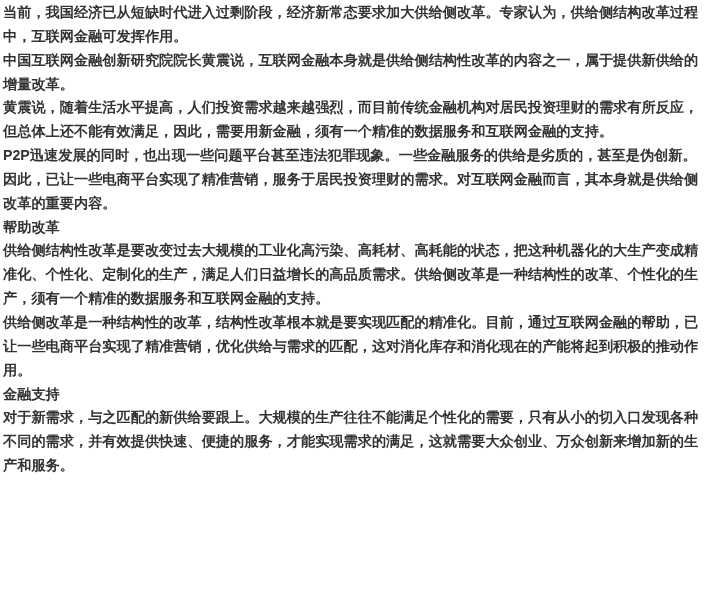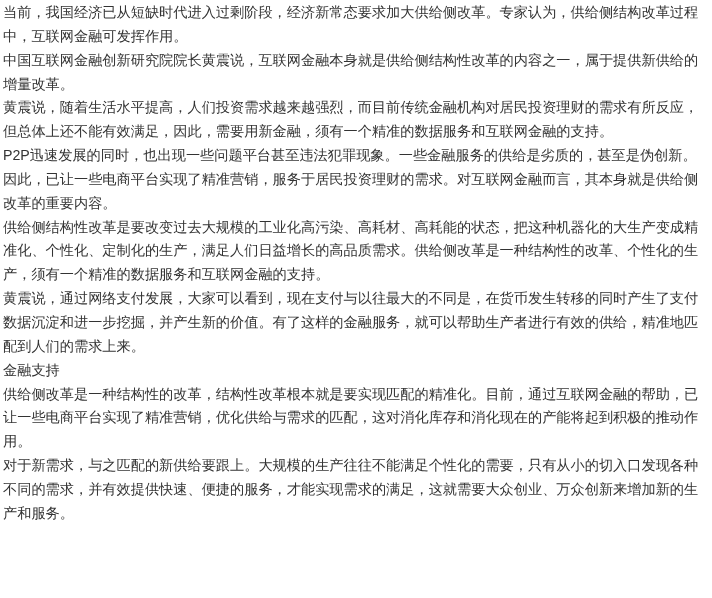--- a/index.html
+++ b/index.html
@@ -20,30 +20,30 @@
     font-size: 14.2px;
     line-height: 23.85px;
     color: #333333;
     letter-spacing: 0;
   }
   .block {
     margin: 0;
     padding: 0;
     text-align: left;
     word-break: break-all;
-    font-weight: normal;
+    font-weight: bold;
     font-size: inherit;
   }
 </style>
 </head>
 <body style="background: rgb(255, 255, 255);">
 
 <main class="article" style="color: rgb(51, 51, 51);">
     <p class="block paragraph">当前，我国经济已从短缺时代进入过剩阶段，经济新常态要求加大供给侧改革。专家认为，供给侧结构改革过程中，互联网金融可发挥作用。</p>
     <p class="block paragraph">中国互联网金融创新研究院院长黄震说，互联网金融本身就是供给侧结构性改革的内容之一，属于提供新供给的增量改革。</p>
     <p class="block paragraph">黄震说，随着生活水平提高，人们投资需求越来越强烈，而目前传统金融机构对居民投资理财的需求有所反应，但总体上还不能有效满足，因此，需要用新金融，须有一个精准的数据服务和互联网金融的支持。</p>
     <p class="block paragraph">P2P迅速发展的同时，也出现一些问题平台甚至违法犯罪现象。一些金融服务的供给是劣质的，甚至是伪创新。因此，已让一些电商平台实现了精准营销，服务于居民投资理财的需求。对互联网金融而言，其本身就是供给侧改革的重要内容。</p>
+    <p class="block subheading">帮助改革</p>
     <p class="block paragraph">供给侧结构性改革是要改变过去大规模的工业化高污染、高耗材、高耗能的状态，把这种机器化的大生产变成精准化、个性化、定制化的生产，满足人们日益增长的高品质需求。供给侧改革是一种结构性的改革、个性化的生产，须有一个精准的数据服务和互联网金融的支持。</p>
-    <p class="block paragraph">黄震说，通过网络支付发展，大家可以看到，现在支付与以往最大的不同是，在货币发生转移的同时产生了支付数据沉淀和进一步挖掘，并产生新的价值。有了这样的金融服务，就可以帮助生产者进行有效的供给，精准地匹配到人们的需求上来。</p>
+    <p class="block paragraph">供给侧改革是一种结构性的改革，结构性改革根本就是要实现匹配的精准化。目前，通过互联网金融的帮助，已让一些电商平台实现了精准营销，优化供给与需求的匹配，这对消化库存和消化现在的产能将起到积极的推动作用。</p>
     <p class="block subheading">金融支持</p>
-    <p class="block paragraph">供给侧改革是一种结构性的改革，结构性改革根本就是要实现匹配的精准化。目前，通过互联网金融的帮助，已让一些电商平台实现了精准营销，优化供给与需求的匹配，这对消化库存和消化现在的产能将起到积极的推动作用。</p>
     <p class="block paragraph">对于新需求，与之匹配的新供给要跟上。大规模的生产往往不能满足个性化的需要，只有从小的切入口发现各种不同的需求，并有效提供快速、便捷的服务，才能实现需求的满足，这就需要大众创业、万众创新来增加新的生产和服务。</p>
   </main>
 
 </body></html>

